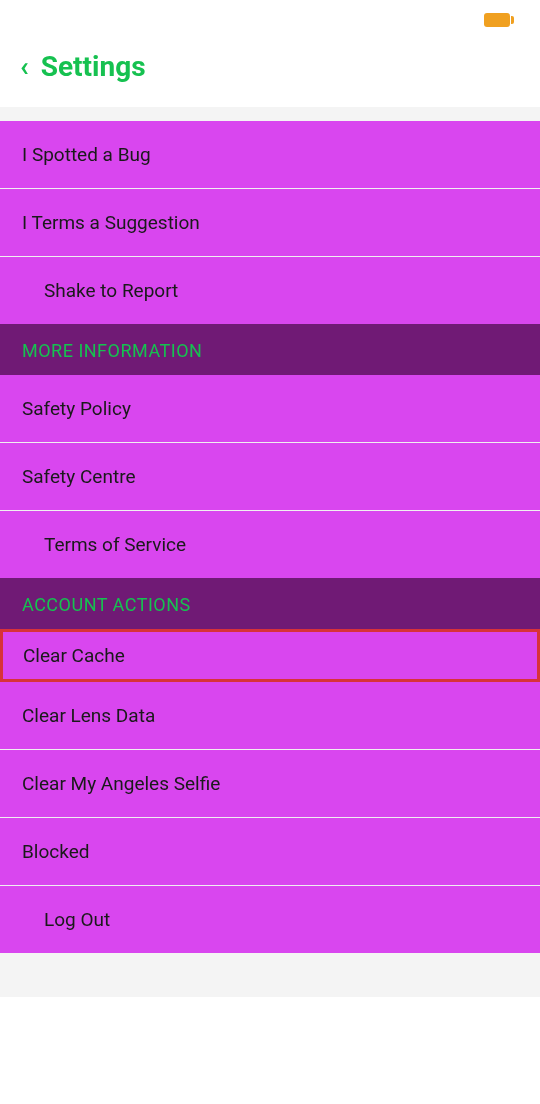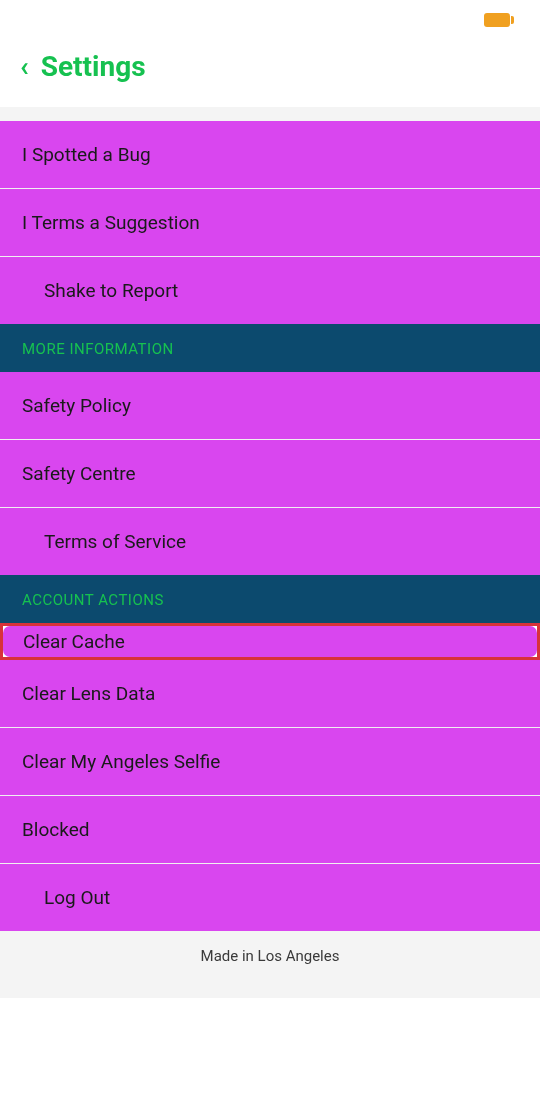--- a/index.html
+++ b/index.html
@@ -67,35 +67,34 @@
       border-bottom: 1px solid #f0f0f0;
       font-size: 19px;
       color: #1a1a1a;
       font-weight: 400;
     }
     .list-item:last-child {
       border-bottom: none;
       padding-left: 44px;
     }
     .section-header {
-      background: #0c4a6e;
+      background: #701a75;
       padding: 16px 22px 14px 22px;
-      font-size: 15px;
+      font-size: 18px;
       color: #16c150;
       letter-spacing: 0.5px;
       text-transform: uppercase;
     }
     .highlight-box {
       border: 3px solid #d8323a;
       background: #ffffff;
     }
     .highlight-box .list-item {
       border-bottom: none;
-      padding: 4px 20px;
-      border-radius: 7px;
+      padding: 12px 20px;
     }
     .footer {
       background: #f4f4f4;
       text-align: center;
       padding: 14px 0 30px 0;
       font-size: 15px;
       color: #3a3a3a;
     }
     .footer-line {
       line-height: 1.5;
@@ -162,14 +161,13 @@
   </div>
   <div class="list-item">
     <span>Blocked</span>
   </div>
   <div class="list-item">
     <span>Log Out</span>
   </div>
 </div>
 
 <div class="footer">
-  <div class="footer-line">Made in Los Angeles</div>
 </div>
 
 </body></html>

